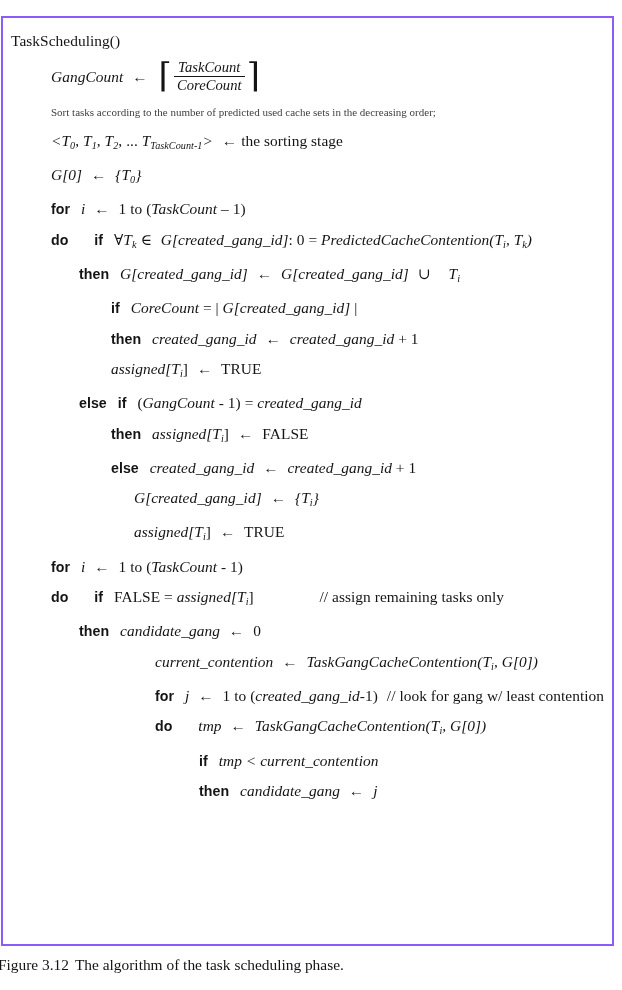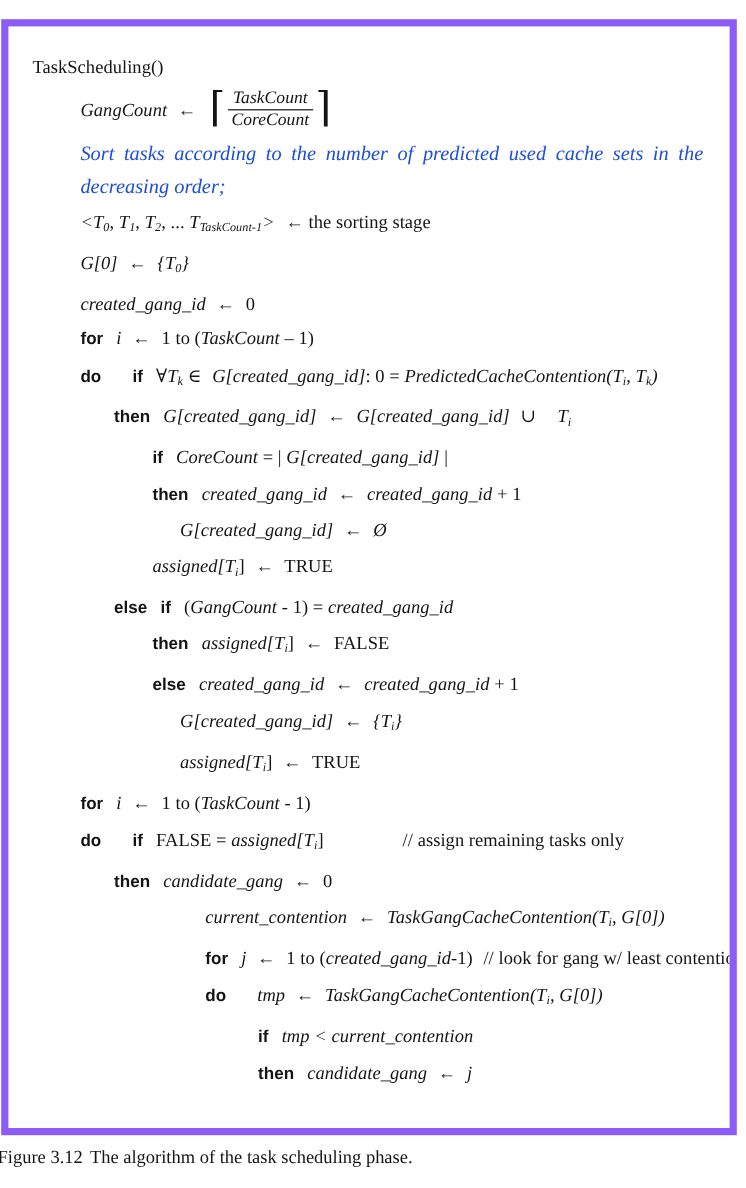--- a/index.html
+++ b/index.html
@@ -24,51 +24,50 @@
     height: 990px;
   }
 
   
   #algo-box {
     position: absolute;
     left: 1px;
     top: 16px;
     width: 613px;
     height: 930px;
-    border: 6px solid #8b5cf6;
+    border: 2px solid #8b5cf6;
     box-sizing: border-box;
     background: #ffffff;
-    padding: 12px;
+    padding: 0;
     overflow: hidden;
   }
 
   .lines {
     position: relative;
     padding: 8px 0 0 0;
   }
 
   .ln {
     position: relative;
     font-size: 15.4px;
     line-height: 29.5px;
     white-space: nowrap;
     color: #141414;
     letter-spacing: 0.05px;
   }
 
   
   .prose {
-    font-size: 17px;
+    font-size: 11px;
     line-height: 28.5px;
     text-align: justify;
     text-align-last: left;
     white-space: normal;
-    color: #1d4ed8;
+    color: #404040;
     padding-right: 6px;
-    font-style: italic;
   }
 
   
   .i0 { padding-left: 8px; }
   .i1 { padding-left: 48px; }
   .i2 { padding-left: 76px; }
   .i3 { padding-left: 108px; }
   .i4 { padding-left: 131px; }
   .i5 { padding-left: 152px; }
   .i7 { padding-left: 196px; }
@@ -172,25 +171,20 @@
         <span class="gapsm"></span><span class="arrow">←</span>
         <span class="rm">the sorting stage</span>
       </div>
 
       <div class="ln i1">
         <span class="it">G[0]</span>
         <span class="gapsm"></span><span class="arrow">←</span><span class="gapsm"></span>
         <span class="it">{T</span><sub class="sb">0</sub><span class="it">}</span>
       </div>
 
-      <div class="ln i1">
-        <span class="it">created_gang_id</span>
-        <span class="gapsm"></span><span class="arrow">←</span><span class="gapsm"></span>
-        <span class="rm">0</span>
-      </div>
 
       <div class="ln i1">
         <span class="bf">for</span><span class="kwgap"></span>
         <span class="it">i</span>
         <span class="gapsm"></span><span class="arrow">←</span><span class="gapsm"></span>
         <span class="rm">1 to (</span><span class="it">TaskCount</span><span class="rm"> – 1)</span>
       </div>
 
       <div class="ln i1">
         <span class="bf">do</span><span class="gapwide"></span>
@@ -215,25 +209,20 @@
         <span class="rm">= | </span><span class="it">G[created_gang_id]</span><span class="rm"> |</span>
       </div>
 
       <div class="ln i3">
         <span class="bf">then</span><span class="kwgap"></span>
         <span class="it">created_gang_id</span>
         <span class="gapsm"></span><span class="arrow">←</span><span class="gapsm"></span>
         <span class="it">created_gang_id</span><span class="rm"> + 1</span>
       </div>
 
-      <div class="ln i4">
-        <span class="it">G[created_gang_id]</span>
-        <span class="gapsm"></span><span class="arrow">←</span><span class="gapsm"></span>
-        <span class="it">Ø</span>
-      </div>
 
       <div class="ln i3">
         <span class="it">assigned[T</span><sub class="sb">i</sub><span class="rm">]</span>
         <span class="gapsm"></span><span class="arrow">←</span><span class="gapsm"></span>
         <span class="rm">TRUE</span>
       </div>
 
       <div class="ln i2">
         <span class="bf">else</span><span class="kwgap"></span>
         <span class="bf">if</span><span class="kwgap"></span>

